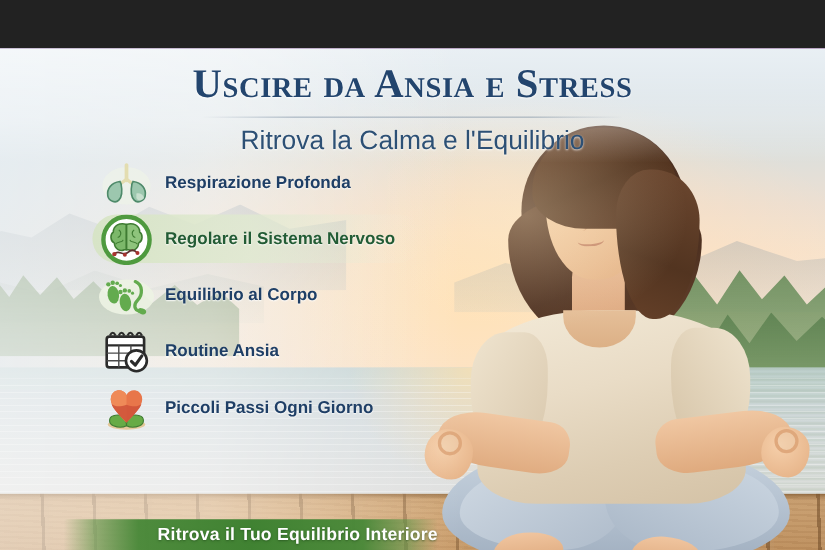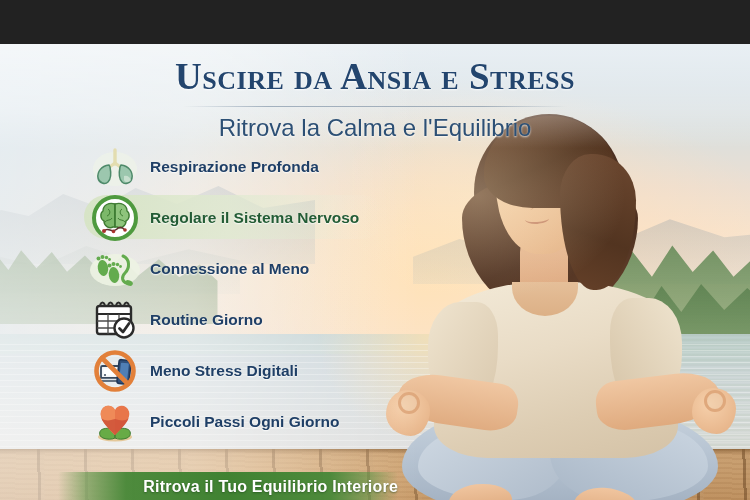--- a/index.html
+++ b/index.html
@@ -495,59 +495,44 @@
             <ellipse cx="25" cy="29" rx="5.2" ry="8" transform="rotate(-8 25 29)"></ellipse>
             <circle cx="20.5" cy="19.5" r="2"></circle>
             <circle cx="24.5" cy="18" r="2"></circle>
             <circle cx="28.5" cy="18.5" r="1.7"></circle>
             <circle cx="31.5" cy="20.5" r="1.4"></circle>
           </g>
           <path d="M34 10 C41 13 41 22 36 27 C32 31 33 36 38 37" fill="none" stroke="#63ab4e" stroke-width="3" stroke-linecap="round"></path>
           <ellipse cx="40" cy="37" rx="4" ry="2.6" fill="#63ab4e" transform="rotate(20 40 37)"></ellipse>
         </svg>
       </div>
-      <span class="label">Connessione al Meno</span>
+      <span class="label">Equilibrio al Corpo</span>
     </div>
 
     <div class="row">
       <div class="ico">
         <svg width="48" height="46" viewBox="0 0 48 46">
           <g stroke="#2b2b2b" stroke-width="2" fill="none">
             <path d="M9 8 q2.5 -5 5 0 M17 8 q2.5 -5 5 0 M25 8 q2.5 -5 5 0 M33 8 q2.5 -5 5 0"></path>
           </g>
           <rect x="6" y="9" width="34" height="28" rx="2.5" fill="#ffffff" stroke="#2b2b2b" stroke-width="2.4"></rect>
           <line x1="6" y1="17" x2="40" y2="17" stroke="#2b2b2b" stroke-width="2"></line>
           <g stroke="#4a4a4a" stroke-width="1.3">
             <line x1="17" y1="17" x2="17" y2="37"></line>
             <line x1="28" y1="17" x2="28" y2="37"></line>
             <line x1="6" y1="24" x2="40" y2="24"></line>
             <line x1="6" y1="31" x2="40" y2="31"></line>
           </g>
           <circle cx="33" cy="31" r="9.5" fill="#ffffff" stroke="#2b2b2b" stroke-width="2.4"></circle>
           <path d="M28.5 31.5 L32 35 L38 26.5" fill="none" stroke="#2b2b2b" stroke-width="2.8" stroke-linecap="round" stroke-linejoin="round"></path>
         </svg>
       </div>
-      <span class="label">Routine Giorno</span>
-    </div>
-
-    <div class="row">
-      <div class="ico">
-        <svg width="48" height="46" viewBox="0 0 48 46">
-          <rect x="10" y="18" width="18" height="12" rx="1.5" fill="#f2f4f6" stroke="#3a4a5e" stroke-width="1.8"></rect>
-          <rect x="12.5" y="20.5" width="13" height="7" fill="#ffffff"></rect>
-          <circle cx="14" cy="27" r="1" fill="#3a4a5e"></circle>
-          <path d="M7 30 L31 30 L29 33 L9 33 Z" fill="#dfe4e9" stroke="#3a4a5e" stroke-width="1.6"></path>
-          <rect x="27" y="12" width="12" height="24" rx="2.4" fill="#2f4f7a" stroke="#1f3656" stroke-width="1.6" transform="rotate(6 33 24)"></rect>
-          <rect x="29" y="15" width="8" height="17" rx="1" fill="#4f7fb5" transform="rotate(6 33 24)"></rect>
-          <circle cx="24" cy="23" r="18.5" fill="none" stroke="#e2803a" stroke-width="4.6"></circle>
-          <line x1="11" y1="10" x2="37" y2="36" stroke="#e2803a" stroke-width="4.6" stroke-linecap="round"></line>
-        </svg>
-      </div>
-      <span class="label">Meno Stress Digitali</span>
-    </div>
+      <span class="label">Routine Ansia</span>
+    </div>
+
 
     <div class="row">
       <div class="ico">
         <svg width="48" height="46" viewBox="0 0 48 46">
           <ellipse cx="24" cy="38" rx="17" ry="4.6" fill="#e4c89a"></ellipse>
           <path d="M24 39 C24 30 18 28 12 30 C8 31 7 37 12 39 C16 40.6 21 40.6 24 39 Z" fill="#67ab46" stroke="#3f7c33" stroke-width="1"></path>
           <path d="M24 39 C24 30 30 28 36 30 C40 31 41 37 36 39 C32 40.6 27 40.6 24 39 Z" fill="#67ab46" stroke="#3f7c33" stroke-width="1"></path>
           <path d="M24 11 C21 5 12 5.5 10 12.5 C8.2 19 14 26 24 36 C34 26 39.8 19 38 12.5 C36 5.5 27 5 24 11 Z" fill="#e8764a"></path>
           <path d="M24 11 C21 5 12 5.5 10 12.5 C8.2 19 14 26 24 36 L24 11 Z" fill="#ef8a58"></path>
           <path d="M24 20 C30 22 34 22 37.6 19.2 C36.2 23.6 30.6 29.4 24 36 C17.4 29.4 11.8 23.6 10.4 19.2 C14 22 18 22 24 20 Z" fill="#cf5339" opacity="0.88"></path>

